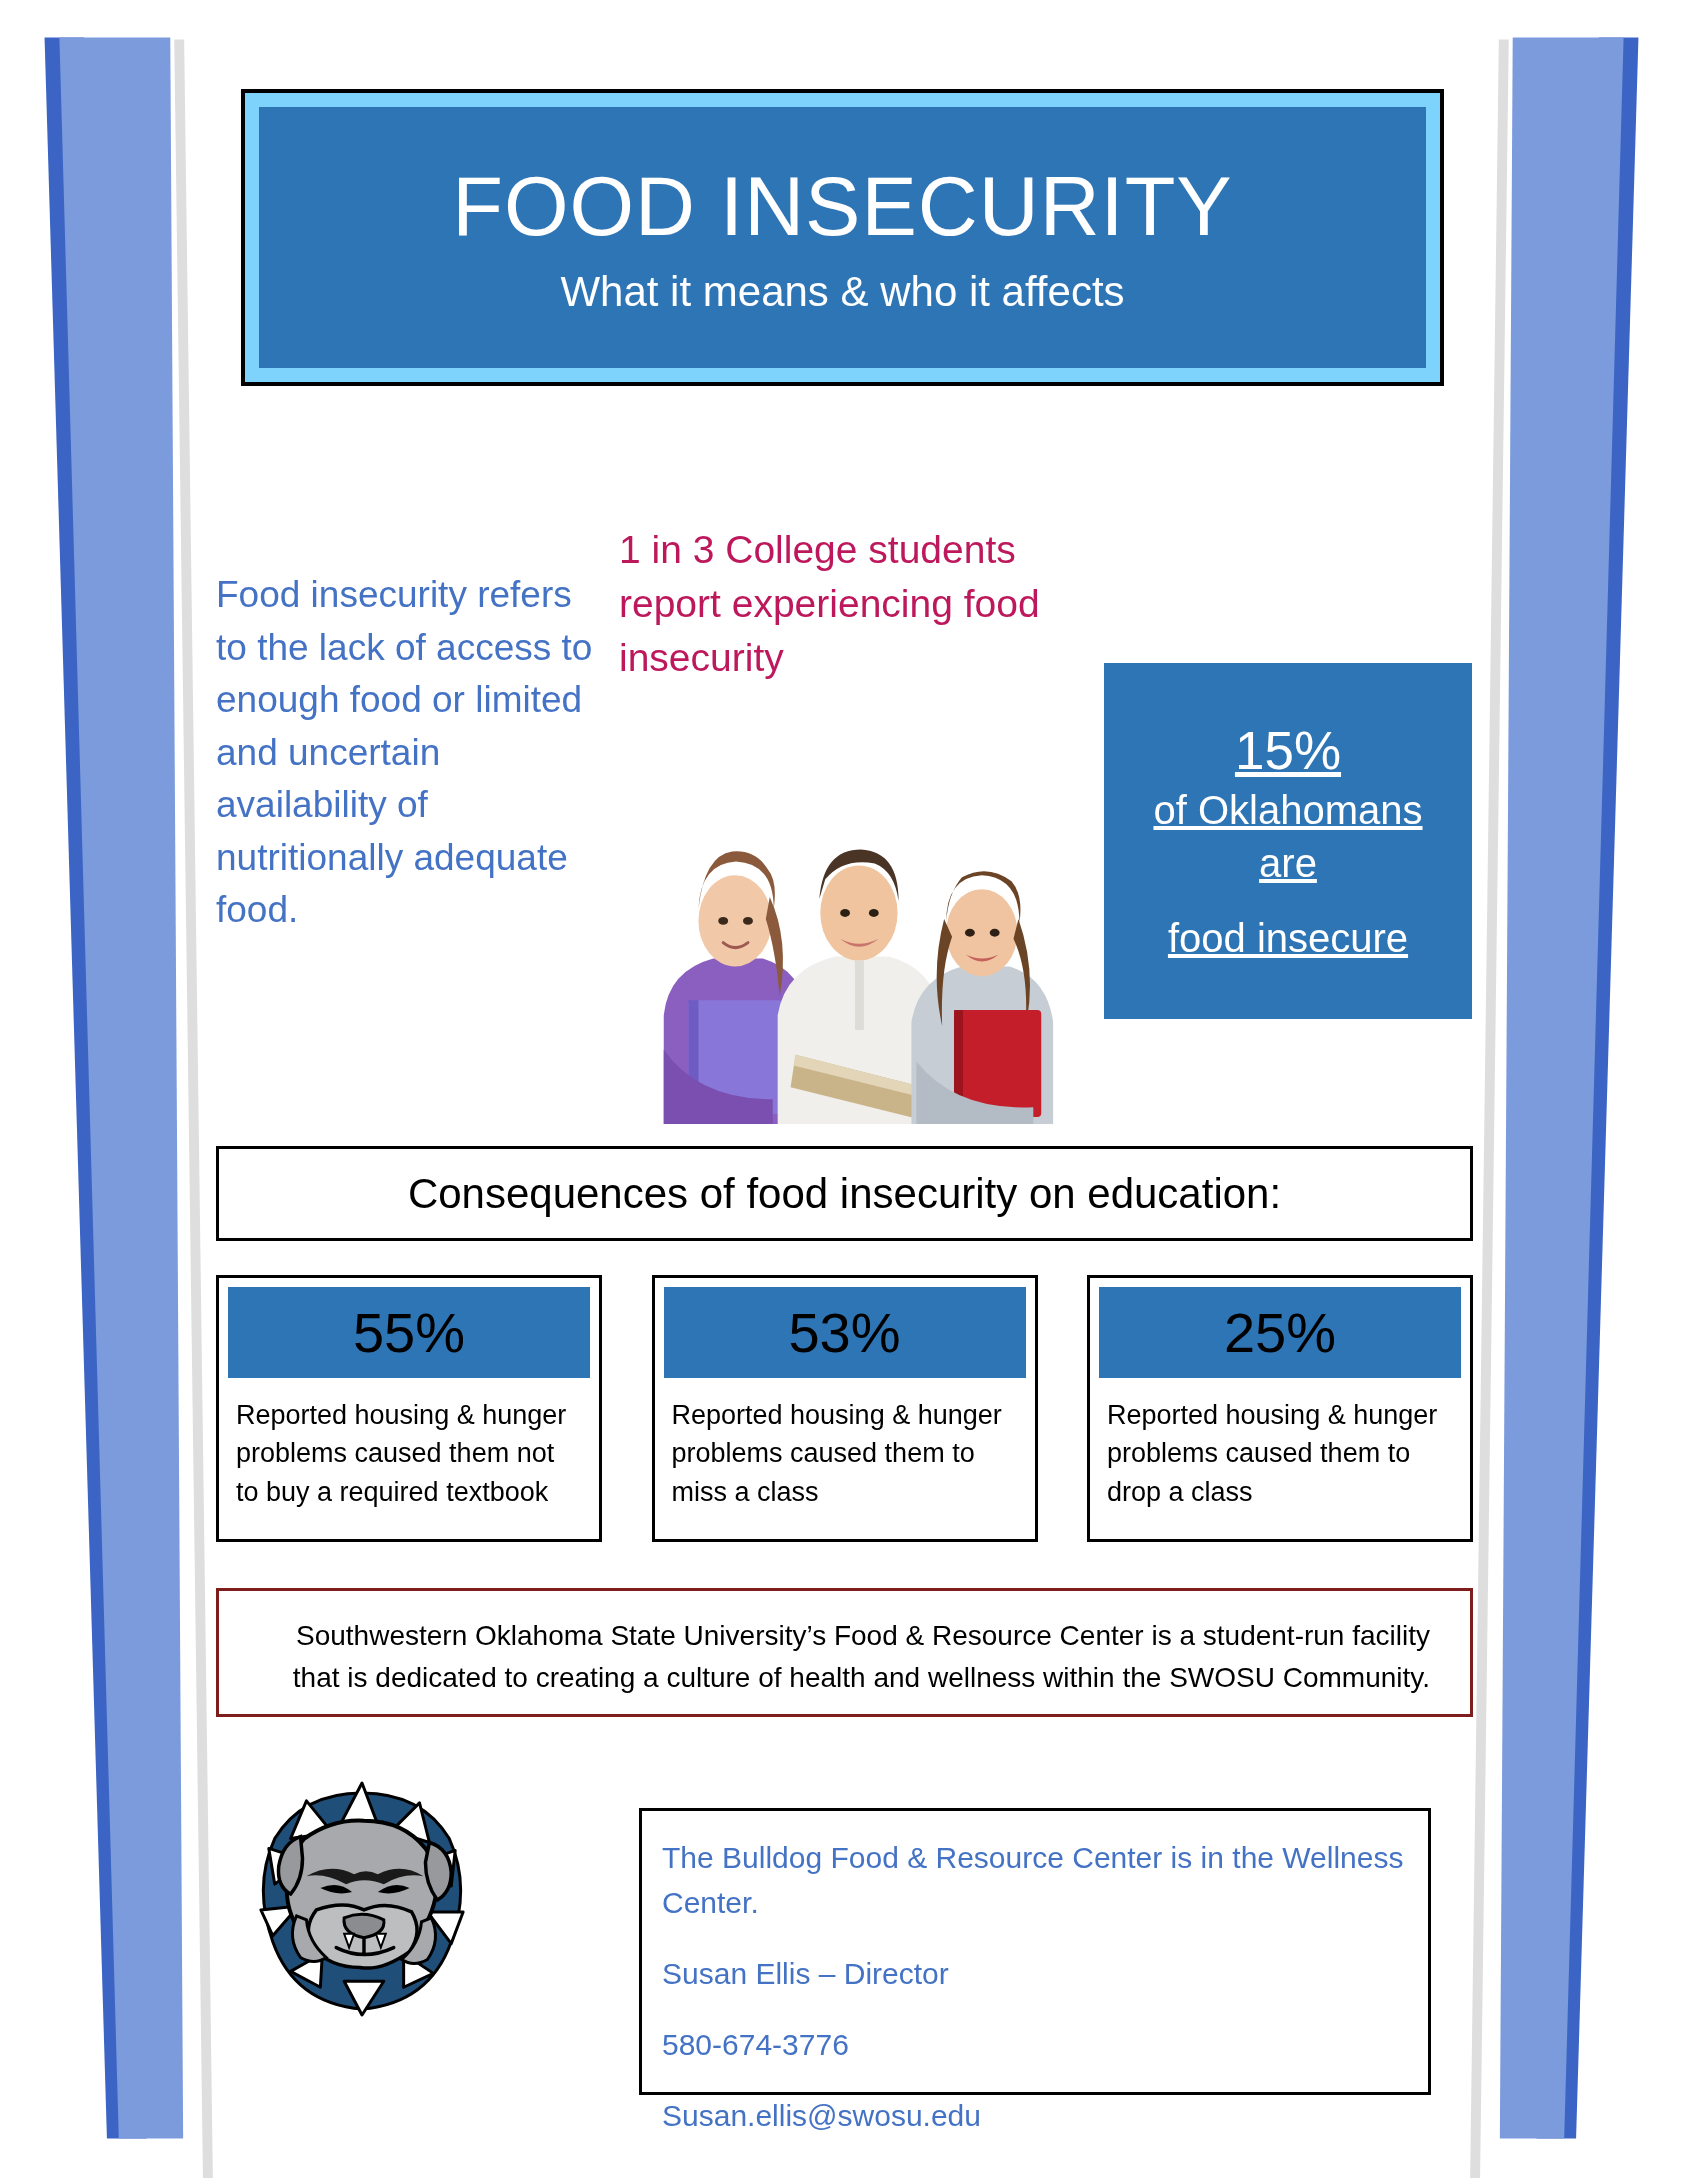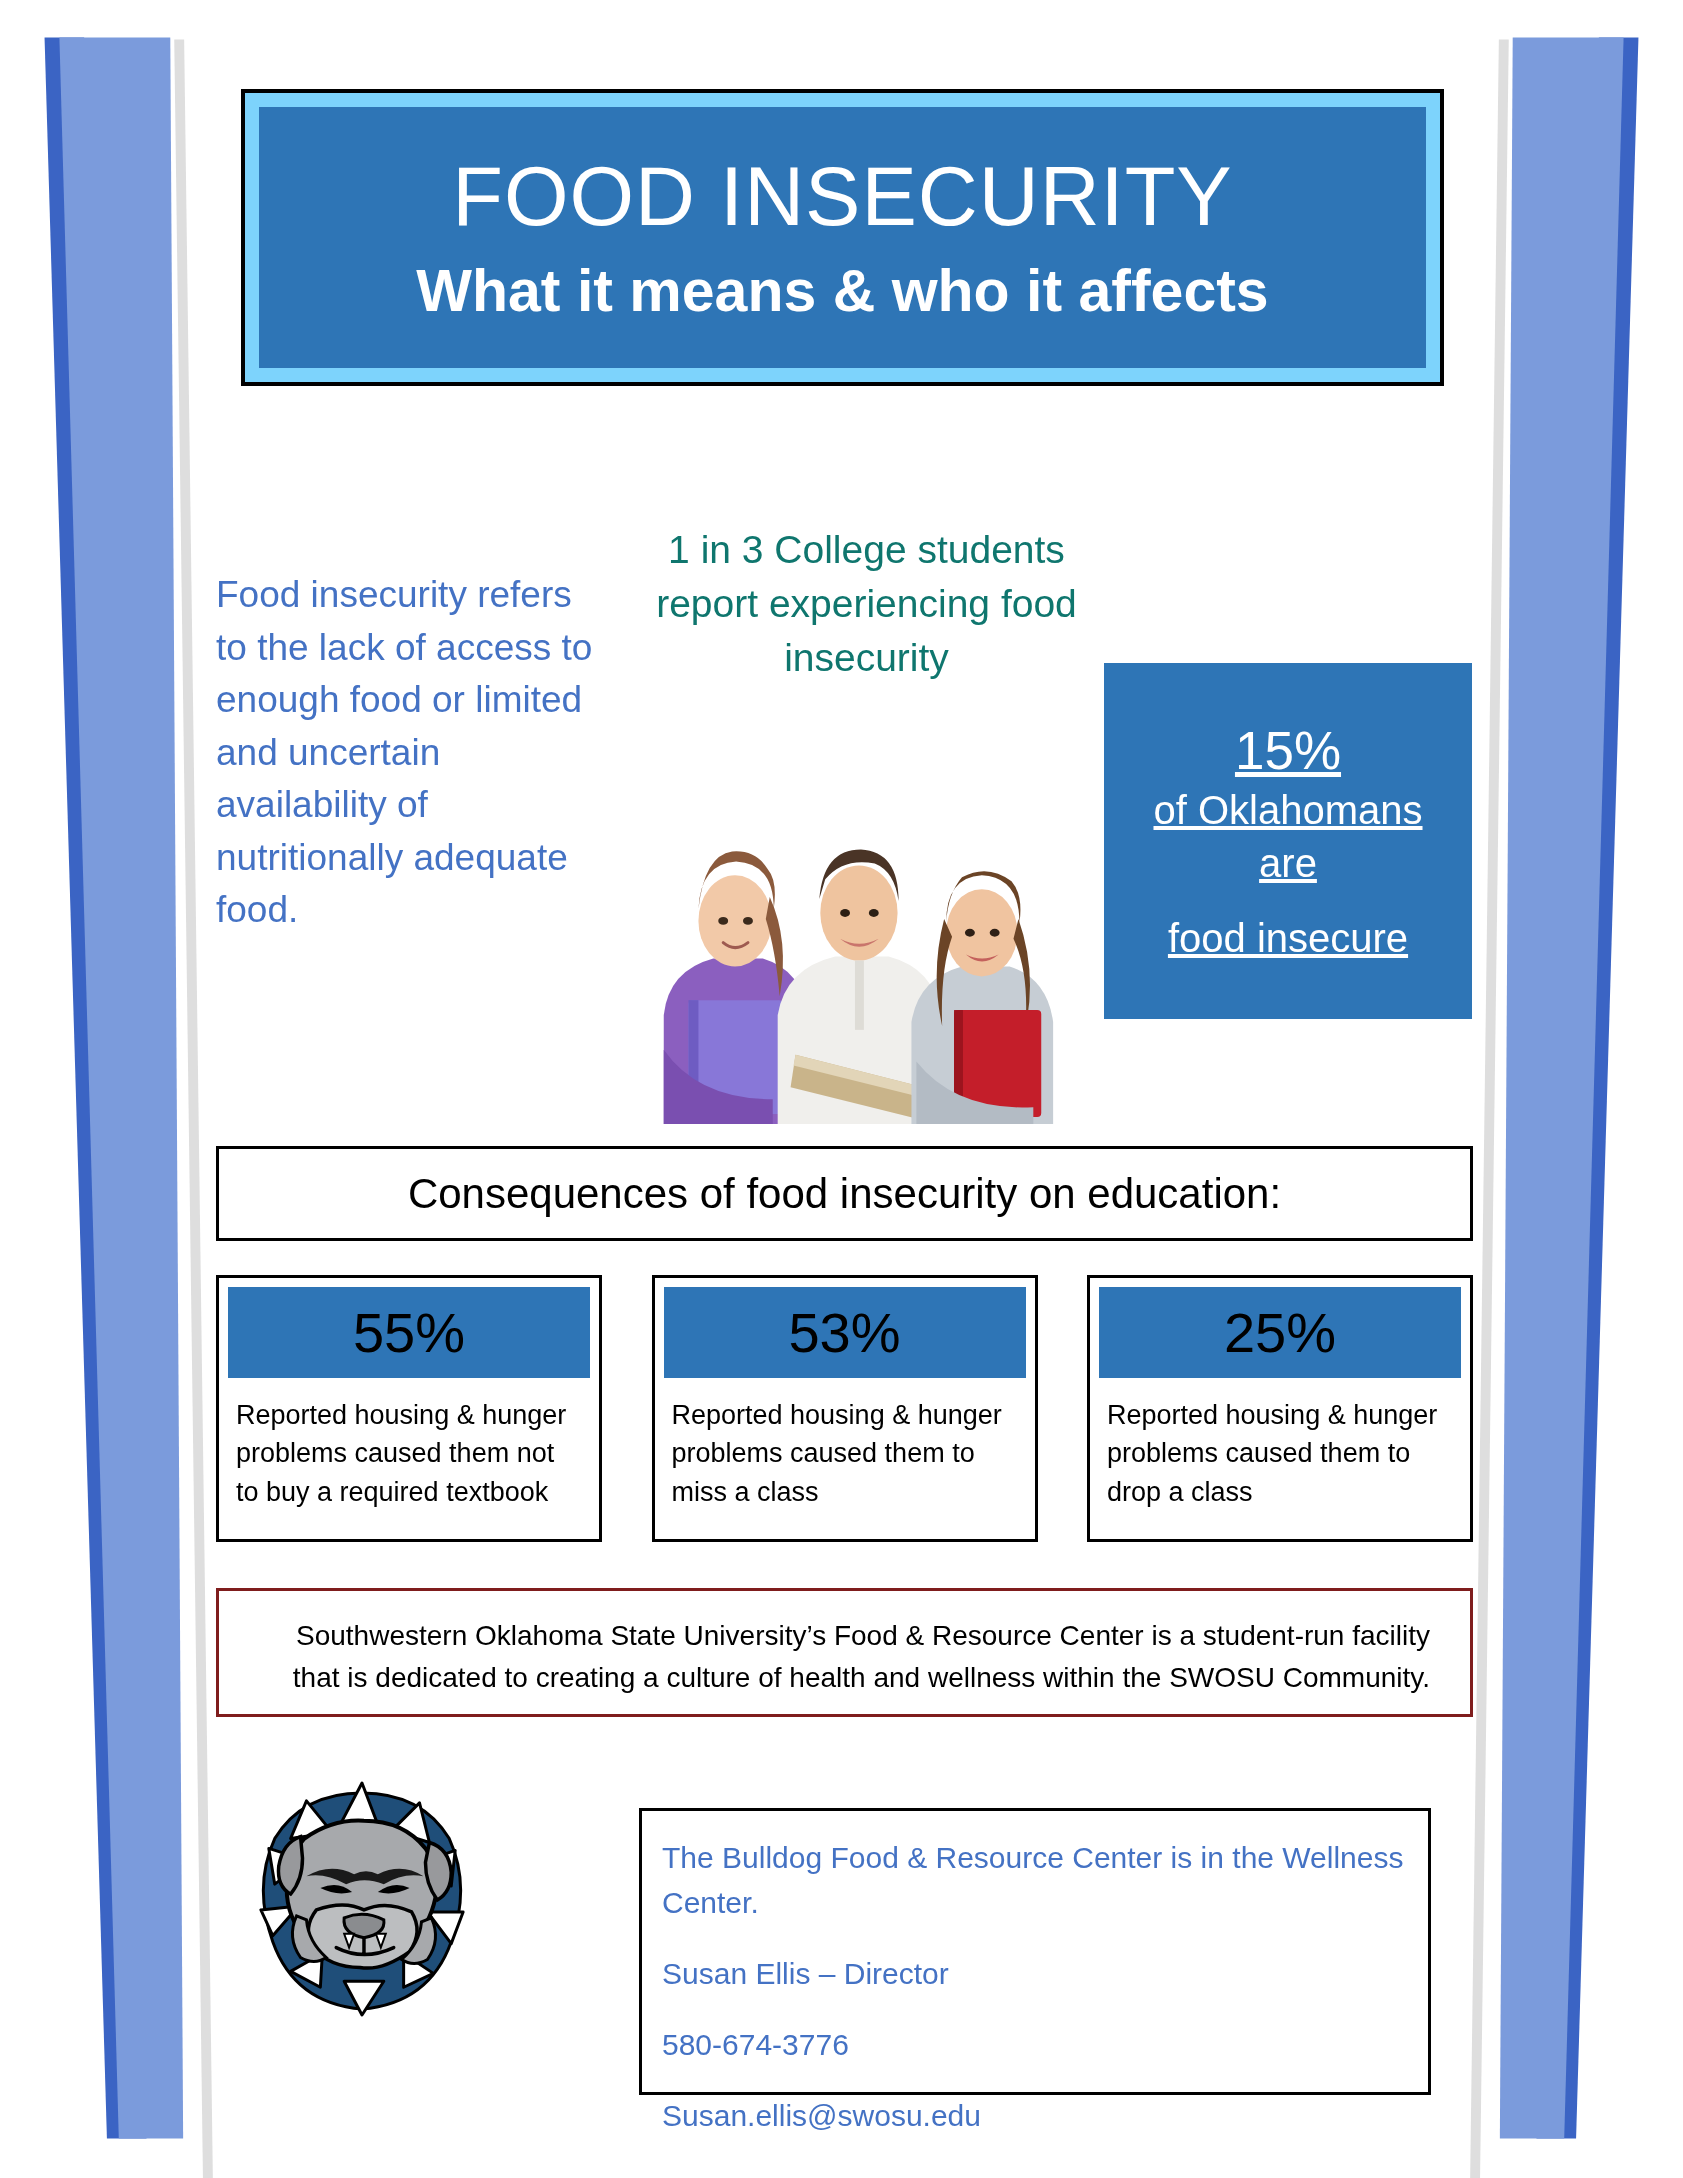--- a/index.html
+++ b/index.html
@@ -54,23 +54,23 @@
   .header-title {
     color: #ffffff;
     font-size: 83px;
     line-height: 1.05;
     font-weight: 400;
     letter-spacing: 1px;
     white-space: nowrap;
   }
   .header-subtitle {
     color: #ffffff;
-    font-size: 59px;
+    font-size: 42px;
     line-height: 1.15;
-    font-weight: 700;
+    font-weight: 400;
     margin-top: 18px;
     white-space: nowrap;
   }
 
   
   .definition {
     position: absolute;
     left: 13px;
     top: 569px;
     width: 386px;
@@ -78,22 +78,21 @@
     font-size: 37px;
     line-height: 1.42;
   }
 
   
   .oneinthree {
     position: absolute;
     left: 416px;
     top: 523px;
     width: 495px;
-    text-align: center;
-    color: #0f766e;
+    color: #be185d;
     font-size: 39px;
     line-height: 1.38;
   }
 
   
   .photo {
     position: absolute;
     left: 426px;
     top: 802px;
     width: 446px;

